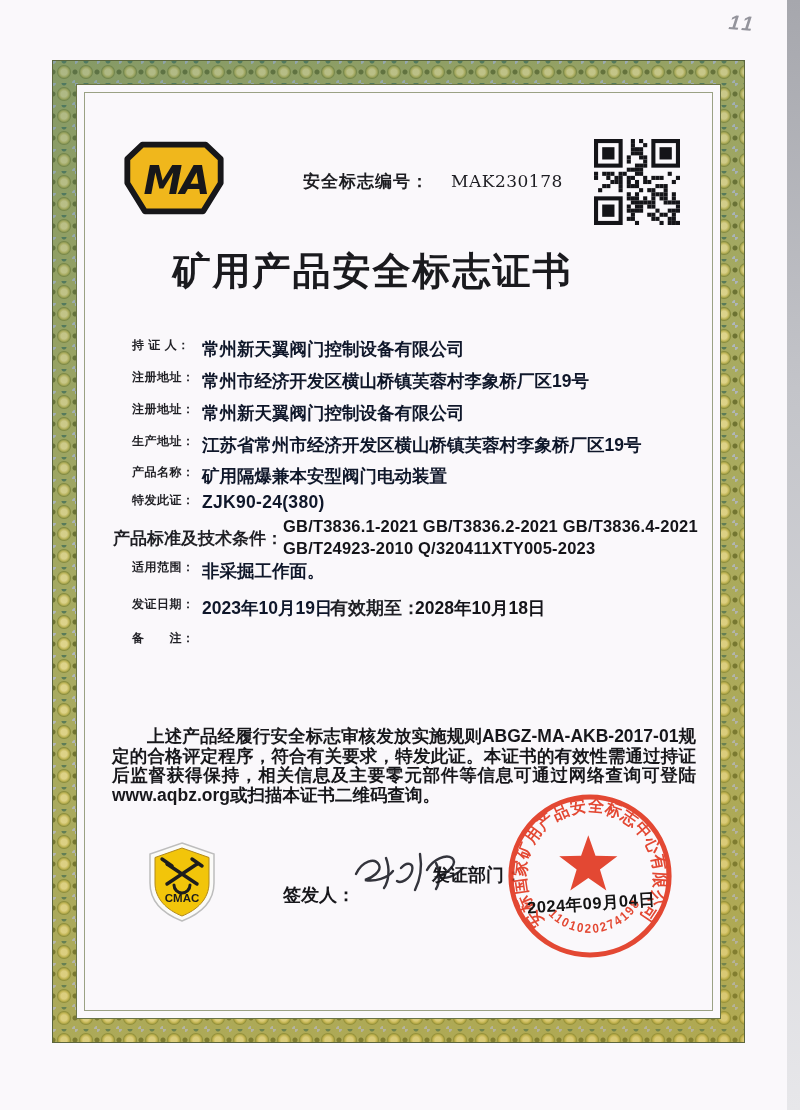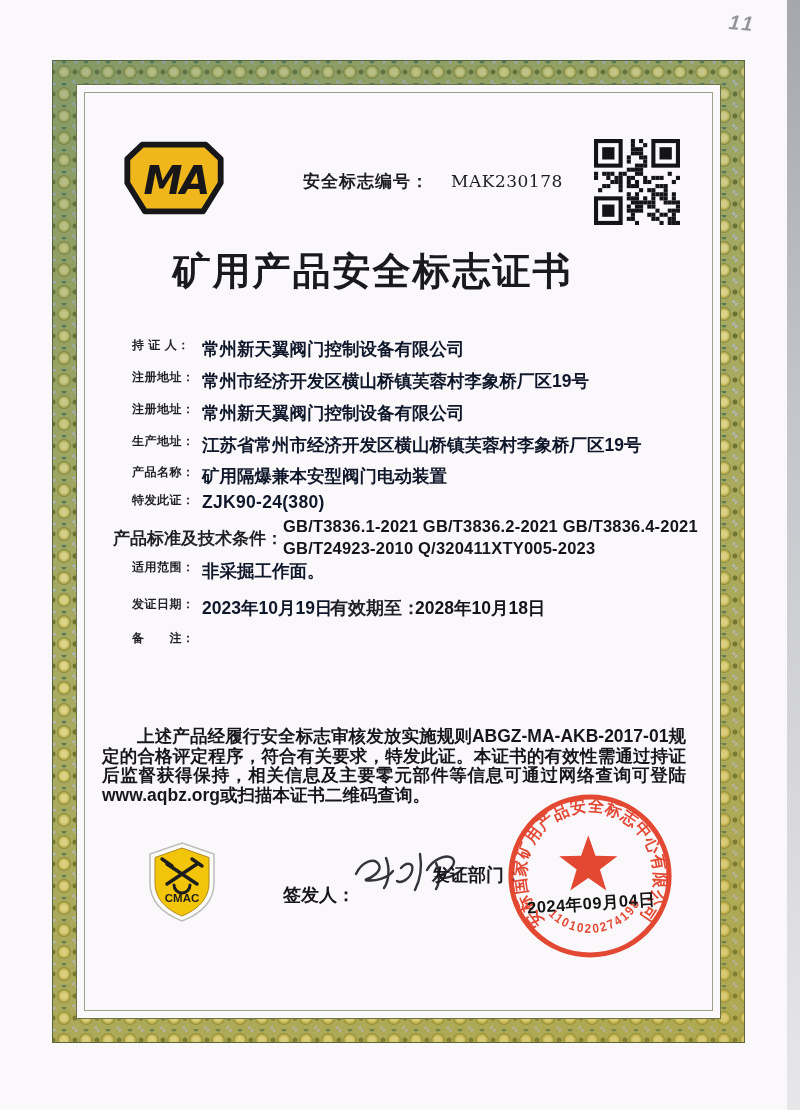--- a/index.html
+++ b/index.html
@@ -41,21 +41,21 @@
   .row{position:absolute;left:0;width:100%;height:24px;}
   .lbl{position:absolute;left:115px;font-size:12px;font-weight:600;color:#1f1f24;letter-spacing:0.5px;margin-left:17px;}
   .val{position:absolute;left:202px;font-size:17.5px;font-weight:700;color:#0f172a;}
   .lbl2{position:absolute;left:330px;font-size:18px;font-weight:600;color:#1f1f24;}
   .val2{position:absolute;left:415px;font-size:17.5px;font-weight:700;color:#141419;}
   .gb-lbl{position:absolute;left:113px;top:12px;font-size:17px;font-weight:600;color:#1f1f24;}
   .gb-vals{position:absolute;left:283px;top:0;font-size:16.5px;font-weight:700;
         line-height:22px;color:#141419;letter-spacing:0.2px;}
   .spec-val{font-family:"Liberation Sans",sans-serif;letter-spacing:0.3px;}
 
-  .statement{position:absolute;left:102px;top:727px;width:584px;margin:0;font-size:17.5px;
+  .statement{position:absolute;left:112px;top:727px;width:584px;margin:0;font-size:17.5px;
         line-height:19.5px;font-weight:700;text-align:justify;text-indent:2em;color:#17171b;}
 
   .cmac{position:absolute;left:146px;top:840px;width:72px;height:84px;}
   .signer-label{position:absolute;left:283px;top:863px;font-size:18px;font-weight:600;margin-top:20px;}
   .issuer-label{position:absolute;left:432px;top:863px;font-size:18px;font-weight:600;}
   .signature{position:absolute;left:348px;top:843px;width:122px;height:52px;}
 
   .stamp{position:absolute;left:505px;top:791px;width:170px;height:170px;opacity:0.93;}
   .stamp-ring{fill:none;stroke:#e23b24;stroke-width:6px;}
   .stamp-star{fill:#e23b24;}

